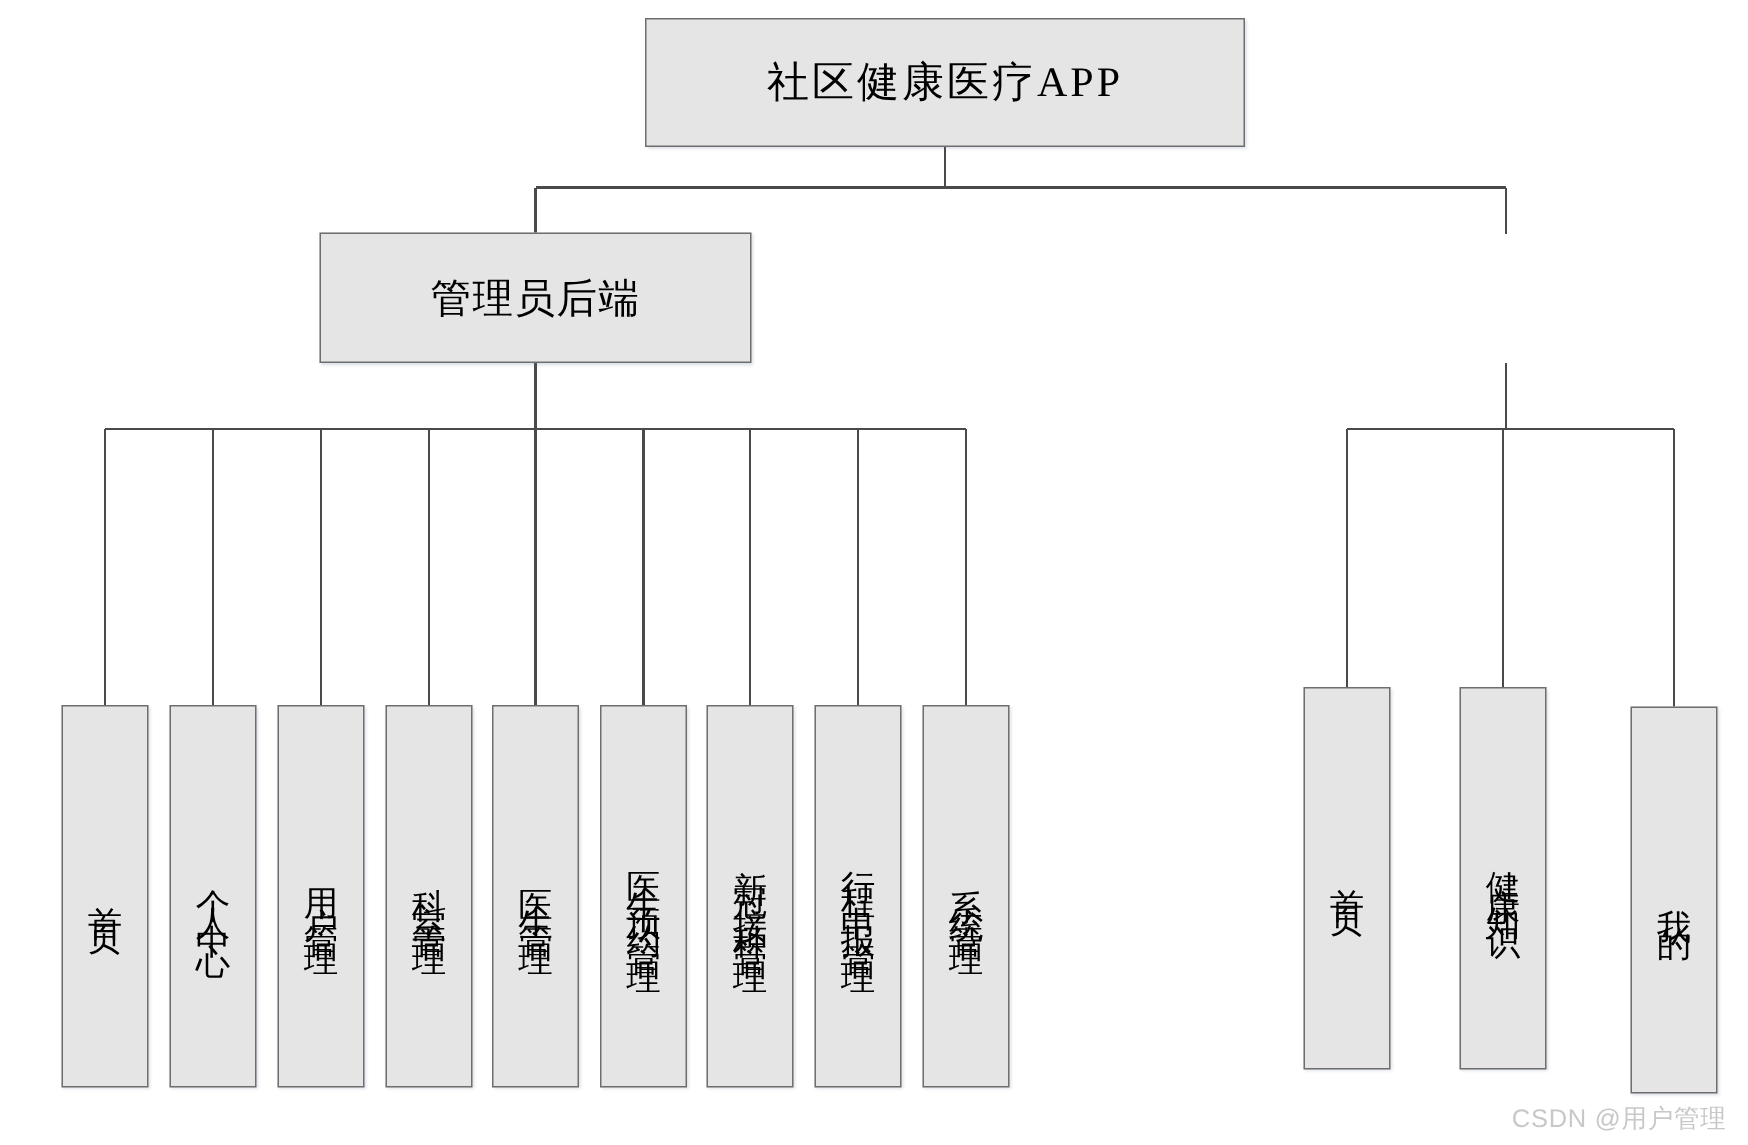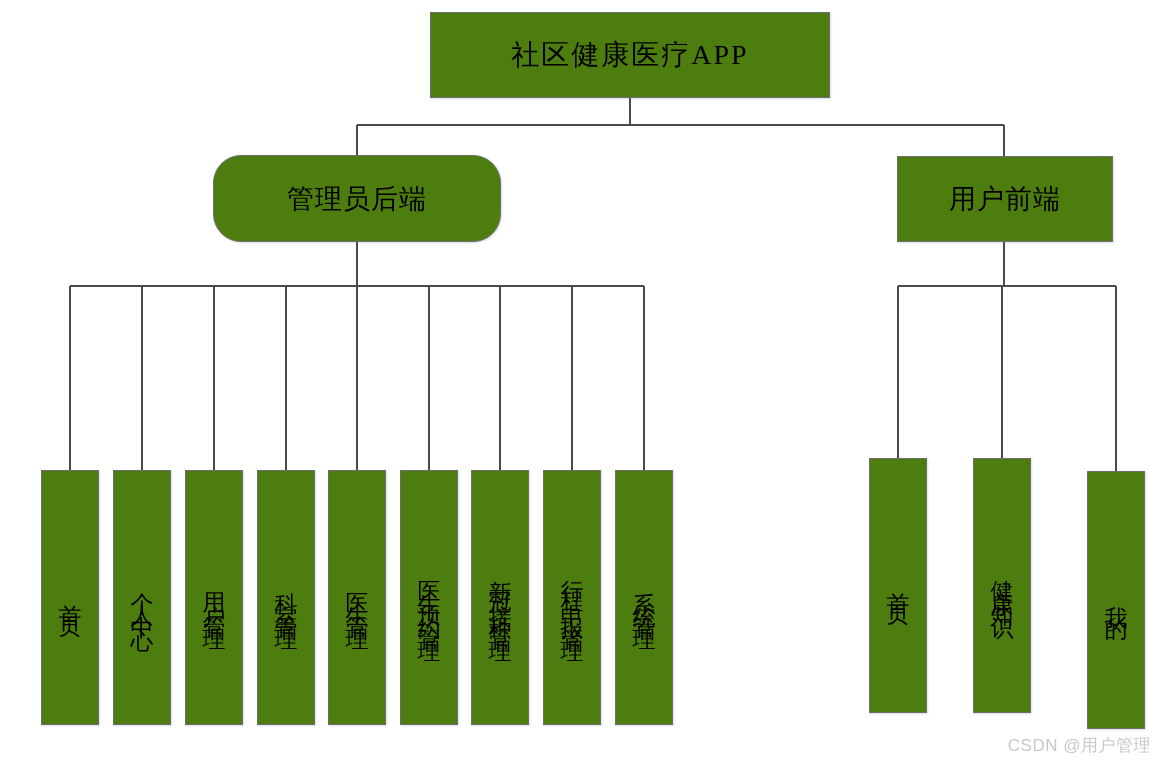--- a/index.html
+++ b/index.html
@@ -16,21 +16,21 @@
     left: 0; top: 0;
     width: 1165px; height: 763px;
   }
   .connectors line {
     stroke: #4a4a4a;
     stroke-width: 1.4;
     shape-rendering: crispEdges;
   }
   .box {
     position: absolute;
-    background: #4d7c0f;
+    background: #e5e5e5;
     border: 1.5px solid #6e6e6e;
     box-shadow: 1px 1px 2px rgba(100,120,150,0.25);
     display: flex;
     align-items: center;
     justify-content: center;
     color: #000000;
     box-sizing: border-box;
   }
   .box.lvl1 {
     font-family: "Liberation Serif", serif;
@@ -91,25 +91,22 @@
       <line x1="898" y1="286" x2="898" y2="458"></line>
       <line x1="1002" y1="286" x2="1002" y2="458"></line>
       <line x1="1116" y1="286" x2="1116" y2="471"></line>
     </g>
   </svg>
 
   <div class="box lvl1" style="left:430px; top:12px; width:400px; height:86px;">
     <span>社区健康医疗APP</span>
   </div>
 
-  <div class="box lvl2" style="left:213px; top:155px; width:288px; height:87px;border-radius:28px;">
+  <div class="box lvl2" style="left:213px; top:155px; width:288px; height:87px;">
     <span>管理员后端</span>
-  </div>
-  <div class="box lvl2" style="left:897px; top:156px; width:216px; height:86px;">
-    <span>用户前端</span>
   </div>
 
   <div class="box leaf" style="left:41px;  top:470px; width:58px; height:255px;">
     <span class="vtext">首页</span>
   </div>
   <div class="box leaf" style="left:113px; top:470px; width:58px; height:255px;">
     <span class="vtext">个人中心</span>
   </div>
   <div class="box leaf" style="left:185px; top:470px; width:58px; height:255px;">
     <span class="vtext">用户管理</span>

